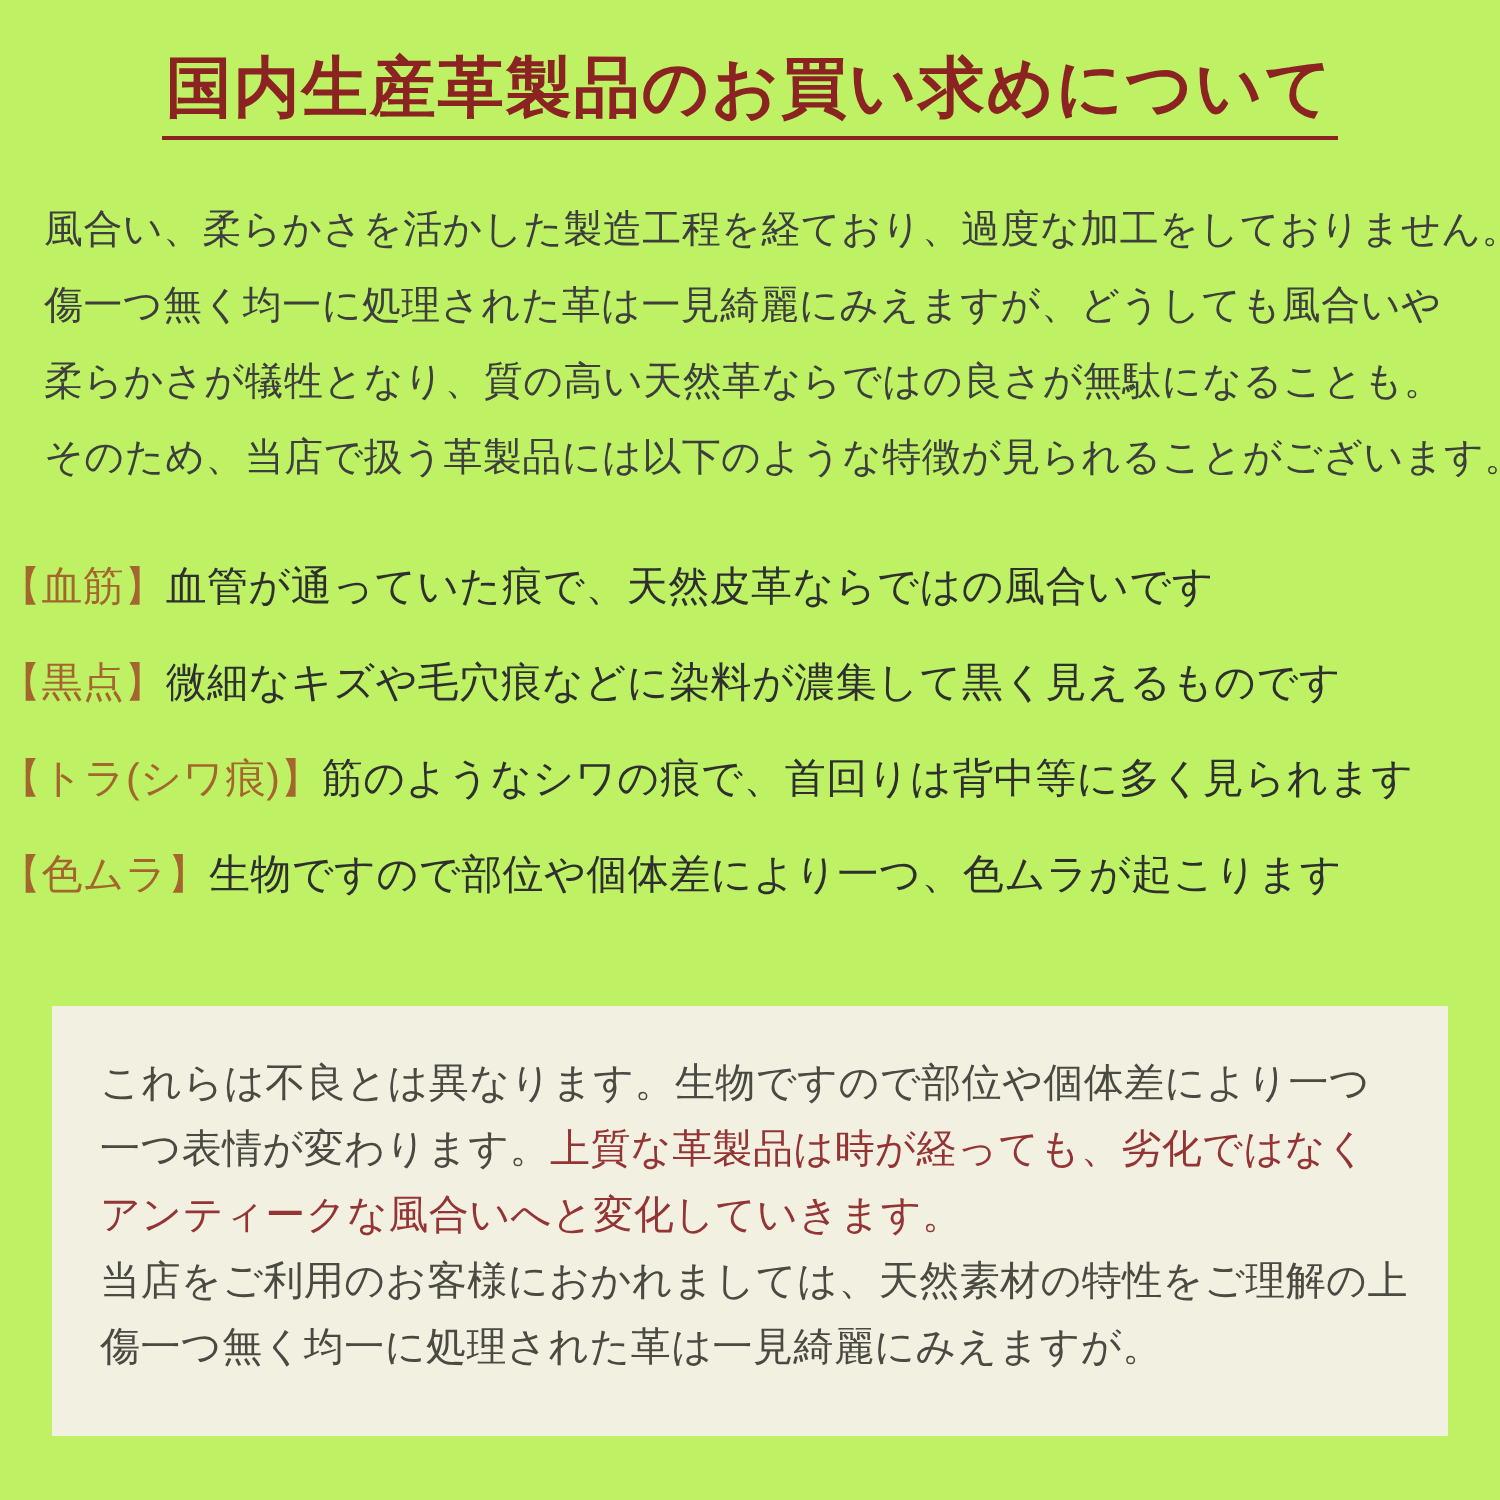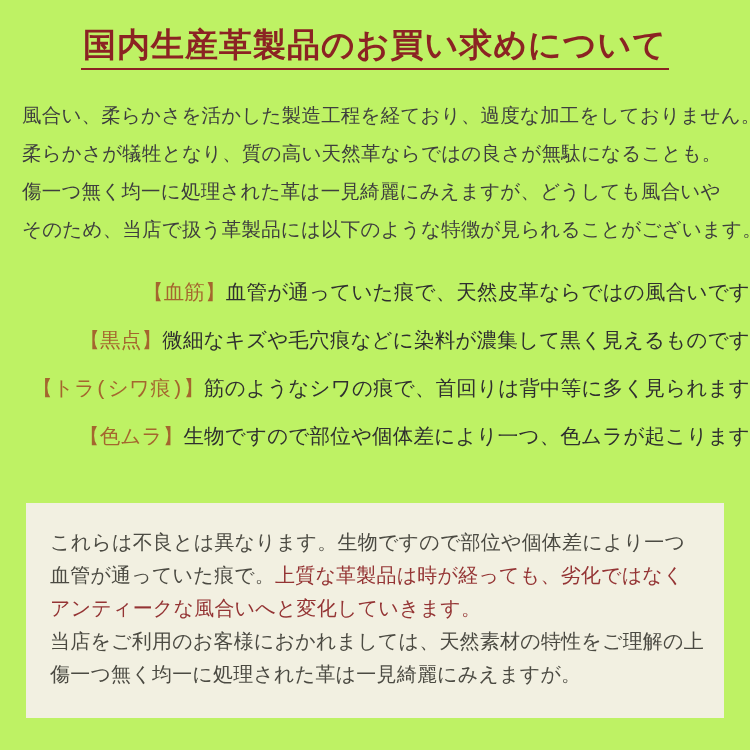--- a/index.html
+++ b/index.html
@@ -35,24 +35,23 @@
   }
   .intro .line { white-space: nowrap; }
   .features {
     margin-top: 21px;
     font-family: "Liberation Sans", "DejaVu Sans", sans-serif;
     font-size: 20.5px;
     color: #2f2f2f;
     letter-spacing: 0.2px;
   }
   .feature-row {
-    text-align: right;
+    text-align: left;
     line-height: 48px;
     white-space: nowrap;
-    font-family: Liberation Mono, monospace;
   }
   .feature-term { color: #a4662e; }
   .notice-box {
     width: 650px;
     margin: 41px auto 0 auto;
     background: #f2f0e1;
     padding: 23px 24px 27px 24px;
     font-size: 20px;
     line-height: 33px;
     color: #4b4a42;
@@ -65,22 +64,22 @@
 <body>
 
 <div class="page">
 
   <div class="title-wrap">
     <h1 class="page-title">国内生産革製品のお買い求めについて</h1>
   </div>
 
   <div class="intro">
     <div class="line">風合い、柔らかさを活かした製造工程を経ており、過度な加工をしておりません。</div>
+    <div class="line">傷一つ無く均一に処理された革は一見綺麗にみえますが、どうしても風合いや</div>
     <div class="line">柔らかさが犠牲となり、質の高い天然革ならではの良さが無駄になることも。</div>
-    <div class="line">傷一つ無く均一に処理された革は一見綺麗にみえますが、どうしても風合いや</div>
     <div class="line">そのため、当店で扱う革製品には以下のような特徴が見られることがございます。</div>
   </div>
 
   <div class="features">
     <div class="feature-row">
       <span class="feature-term">【血筋】</span><span class="feature-desc">血管が通っていた痕で、天然皮革ならではの風合いです</span>
     </div>
     <div class="feature-row">
       <span class="feature-term">【黒点】</span><span class="feature-desc">微細なキズや毛穴痕などに染料が濃集して黒く見えるものです</span>
     </div>
@@ -88,20 +87,20 @@
       <span class="feature-term">【トラ(シワ痕)】</span><span class="feature-desc">筋のようなシワの痕で、首回りは背中等に多く見られます</span>
     </div>
     <div class="feature-row">
       <span class="feature-term">【色ムラ】</span><span class="feature-desc">生物ですので部位や個体差により一つ、色ムラが起こります</span>
     </div>
   </div>
 
   <div class="notice-box">
     <div class="line">これらは不良とは異なります。生物ですので部位や個体差により一つ</div>
     <div class="line">
-      <span>血管が通っていた痕で。</span><span class="red-text">上質な革製品は時が経っても、劣化ではなく</span>
+      <span>一つ表情が変わります。</span><span class="red-text">上質な革製品は時が経っても、劣化ではなく</span>
     </div>
     <div class="line red-text">アンティークな風合いへと変化していきます。</div>
     <div class="line">当店をご利用のお客様におかれましては、天然素材の特性をご理解の上</div>
     <div class="line">傷一つ無く均一に処理された革は一見綺麗にみえますが。</div>
   </div>
 
 </div>
 
 </body></html>

